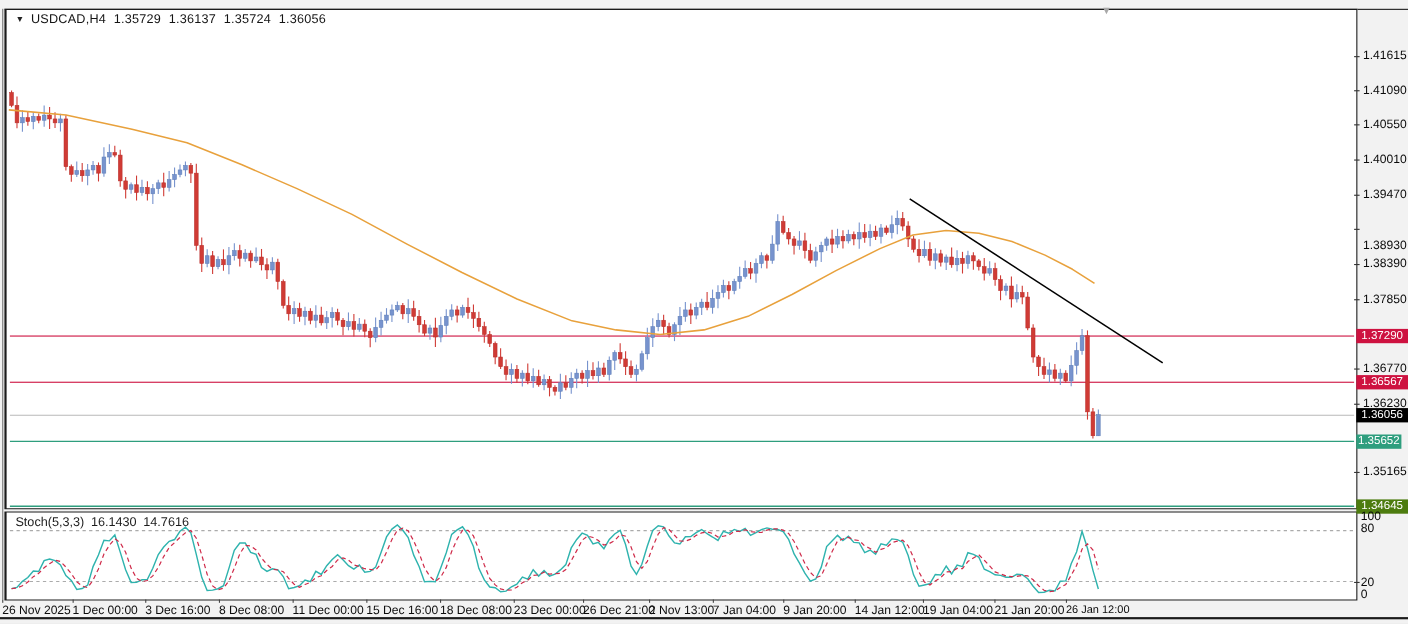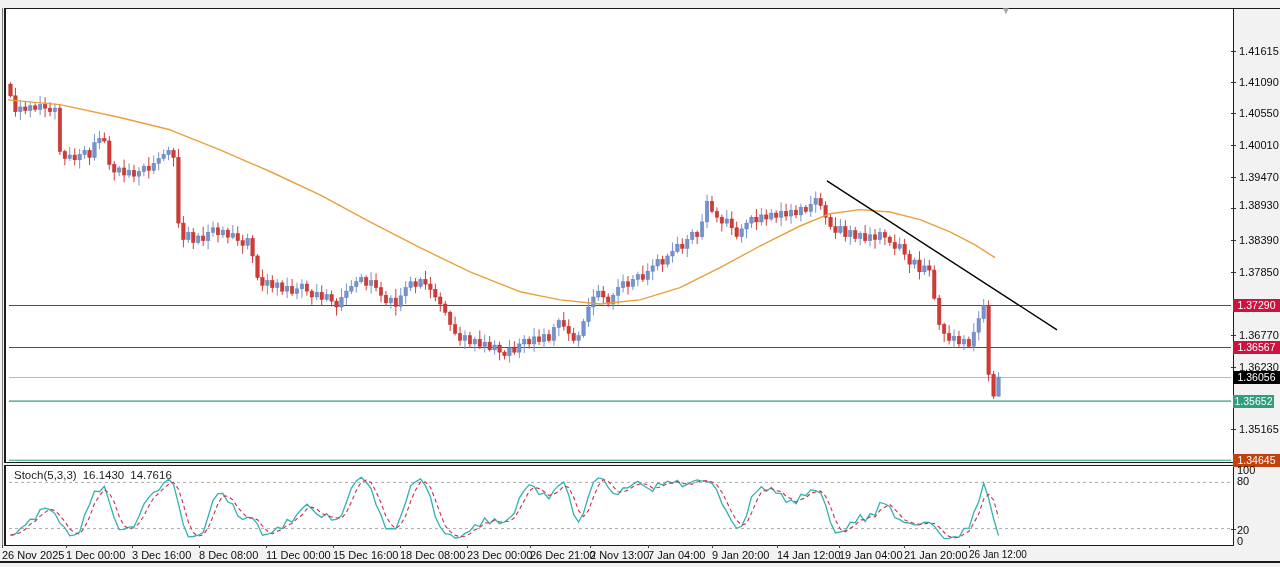--- a/index.html
+++ b/index.html
@@ -448,52 +448,53 @@
       <line x1="998.5000000000001" x2="998.5000000000001" y1="372.2492668621702" y2="396.47214076246325" stroke="#7793ce" stroke-width="1"></line>
       <rect x="996.8000000000001" y="377" width="3.4" height="19.17888563049786" fill="#7793ce" stroke="#5f7fb8" stroke-width="0.5"></rect>
       <path d="M8 99.9 L60 104.6 L120 117.5 L170 129.8 L220 149.8 L270 171.5 L320 194.9 L370 221.9 L420 247.7 L470 271.8 L520 291.7 L560 299.9 L600 304.0 L640 299.9 L680 287.6 L720 267.7 L760 246.0 L800 226.0 L830 213.7 L860 209.6 L890 212.0 L920 219.6 L950 231.9 L975 244.8 L995 257.7 " fill="none" stroke="#e8a13c" stroke-width="1.4" stroke-linejoin="round"></path>
       <line x1="827" y1="180.87096774193597" x2="1057" y2="329.8445747800584" stroke="#000000" stroke-width="1.4"></line>
       <line x1="9" x2="1231" y1="482.4" y2="482.4" stroke="#ababab" stroke-width="1" stroke-dasharray="3 3"></line>
       <line x1="9" x2="1231" y1="528.6" y2="528.6" stroke="#ababab" stroke-width="1" stroke-dasharray="3 3"></line>
       <polyline points="10.5,535.1 15.4,534.0 20.4,528.5 25.3,525.0 30.3,519.1 35.2,519.5 40.1,509.6 45.1,508.2 50.0,509.7 55.0,513.6 59.9,523.2 64.8,527.6 69.8,535.8 74.7,535.0 79.7,531.9 84.6,515.1 89.5,504.6 94.5,491.2 99.4,491.7 104.4,486.3 109.3,501.9 114.2,518.0 119.2,529.6 124.1,529.4 129.1,527.1 134.0,526.7 138.9,516.6 143.9,504.1 148.8,497.3 153.8,492.1 158.7,490.5 163.6,483.0 168.6,479.3 173.5,484.4 178.5,504.2 183.4,524.9 188.3,536.8 193.3,536.5 198.2,535.2 203.2,532.5 208.1,516.7 213.0,500.3 218.0,493.6 222.9,493.5 227.9,502.1 232.8,504.0 237.7,515.9 242.7,519.5 247.6,517.1 252.6,518.0 257.5,524.1 262.4,535.2 267.4,534.1 272.3,532.5 277.3,527.3 282.2,528.7 287.1,519.4 292.1,522.2 297.0,514.3 302.0,508.7 306.9,504.2 311.8,508.8 316.8,514.2 321.7,517.4 326.7,513.6 331.6,520.1 336.5,519.4 341.5,515.6 346.4,502.2 351.4,488.1 356.3,481.0 361.2,477.3 366.2,482.0 371.1,488.6 376.1,504.7 381.0,515.0 385.9,528.8 390.9,528.5 395.8,528.9 400.8,515.9 405.7,502.5 410.6,485.8 415.6,481.7 420.5,478.9 425.5,485.9 430.4,496.8 435.3,516.7 440.3,527.2 445.2,533.6 450.2,534.3 455.1,538.0 460.0,537.4 465.0,533.4 469.9,531.0 474.9,524.7 479.8,526.5 484.7,517.9 489.7,523.7 494.6,518.7 499.6,523.7 504.5,522.0 509.4,518.1 514.4,513.3 519.3,498.1 524.3,490.4 529.2,484.7 534.1,486.6 539.1,494.5 544.0,493.1 549.0,498.8 553.9,490.4 558.8,485.4 563.8,482.1 568.7,495.0 573.7,514.7 578.6,522.1 583.5,513.0 588.5,496.3 593.4,482.3 598.4,477.9 603.3,479.0 608.2,487.3 613.2,493.5 618.1,494.6 623.1,488.0 628.0,487.8 632.9,484.2 637.9,481.4 642.8,485.2 647.8,488.2 652.7,491.3 657.6,483.1 662.6,484.8 667.5,481.3 672.5,483.1 677.4,480.3 682.3,486.7 687.3,484.3 692.2,481.5 697.2,479.9 702.1,481.1 707.0,481.4 712.0,483.3 716.9,490.2 721.9,503.6 726.8,511.9 731.7,521.1 736.7,528.3 741.6,526.3 746.6,515.6 751.5,496.9 756.4,491.9 761.4,486.7 766.3,491.4 771.3,487.5 776.2,493.1 781.1,493.5 786.1,502.3 791.0,500.0 796.0,503.8 800.9,494.3 805.8,495.7 810.8,489.9 815.7,490.6 820.7,492.9 825.6,505.0 830.5,522.6 835.5,532.9 840.4,531.8 845.4,530.6 850.3,522.2 855.2,522.8 860.2,514.7 865.1,521.7 870.1,513.8 875.0,515.2 879.9,502.5 884.9,504.0 889.8,506.4 894.8,517.5 899.7,519.7 904.6,522.5 909.6,523.1 914.5,524.8 919.5,524.8 924.4,522.1 929.3,522.4 934.3,526.1 939.2,532.9 944.2,538.6 949.1,538.4 954.0,536.6 959.0,537.3 963.9,528.4 968.9,528.1 973.8,512.5 978.7,501.8 983.7,483.1 988.6,498.4 993.6,518.5 998.5,535.5 " fill="none" stroke="#2fb3ae" stroke-width="1.3"></polyline>
       <polyline points="10.5,535.1 15.4,534.5 20.4,532.5 25.3,529.2 30.3,524.2 35.2,521.2 40.1,516.1 45.1,512.4 50.0,509.2 55.0,510.5 59.9,515.5 64.8,521.5 69.8,528.9 74.7,532.8 79.7,534.2 84.6,527.3 89.5,517.2 94.5,503.6 99.4,495.8 104.4,489.7 109.3,493.3 114.2,502.1 119.2,516.5 124.1,525.7 129.1,528.7 134.0,527.7 138.9,523.5 143.9,515.8 148.8,506.0 153.8,497.8 158.7,493.3 163.6,488.6 168.6,484.3 173.5,482.3 178.5,489.3 183.4,504.5 188.3,522.0 193.3,532.7 198.2,536.2 203.2,534.7 208.1,528.1 213.0,516.5 218.0,503.5 222.9,495.8 227.9,496.4 232.8,499.9 237.7,507.3 242.7,513.1 247.6,517.5 252.6,518.2 257.5,519.7 262.4,525.8 267.4,531.1 272.3,533.9 277.3,531.3 282.2,529.5 287.1,525.1 292.1,523.4 297.0,518.6 302.0,515.0 306.9,509.0 311.8,507.2 316.8,509.1 321.7,513.5 326.7,515.1 331.6,517.0 336.5,517.7 341.5,518.3 346.4,512.4 351.4,501.9 356.3,490.4 361.2,482.1 366.2,480.1 371.1,482.6 376.1,491.8 381.0,502.8 385.9,516.2 390.9,524.1 395.8,528.7 400.8,524.4 405.7,515.8 410.6,501.4 415.6,490.0 420.5,482.1 425.5,482.1 430.4,487.2 435.3,499.8 440.3,513.6 445.2,525.8 450.2,531.7 455.1,535.3 460.0,536.6 465.0,536.2 469.9,533.9 474.9,529.7 479.8,527.4 484.7,523.0 489.7,522.7 494.6,520.1 499.6,522.0 504.5,521.5 509.4,521.3 514.4,517.8 519.3,509.8 524.3,500.6 529.2,491.1 534.1,487.3 539.1,488.6 544.0,491.4 549.0,495.5 553.9,494.1 558.8,491.5 563.8,486.0 568.7,487.5 573.7,497.3 578.6,510.6 583.5,516.6 588.5,510.4 593.4,497.2 598.4,485.5 603.3,479.7 608.2,481.4 613.2,486.6 618.1,491.8 623.1,492.0 628.0,490.1 632.9,486.7 637.9,484.5 642.8,483.6 647.8,484.9 652.7,488.2 657.6,487.5 662.6,486.4 667.5,483.1 672.5,483.1 677.4,481.6 682.3,483.4 687.3,483.8 692.2,484.1 697.2,481.9 702.1,480.8 707.0,480.8 712.0,481.9 716.9,484.9 721.9,492.3 726.8,501.9 731.7,512.2 736.7,520.4 741.6,525.2 746.6,523.4 751.5,512.9 756.4,501.5 761.4,491.8 766.3,490.0 771.3,488.5 776.2,490.7 781.1,491.4 786.1,496.3 791.0,498.6 796.0,502.1 800.9,499.4 805.8,497.9 810.8,493.3 815.7,492.0 820.7,491.1 825.6,496.2 830.5,506.8 835.5,520.2 840.4,529.1 845.4,531.8 850.3,528.2 855.2,525.2 860.2,519.9 865.1,519.7 870.1,516.7 875.0,516.9 879.9,510.5 884.9,507.2 889.8,504.3 894.8,509.3 899.7,514.5 904.6,519.9 909.6,521.8 914.5,523.5 919.5,524.2 924.4,523.9 929.3,523.1 934.3,523.5 939.2,527.1 944.2,532.5 949.1,536.6 954.0,537.8 959.0,537.4 963.9,534.1 968.9,531.3 973.8,523.0 978.7,514.1 983.7,499.1 988.6,494.4 993.6,500.0 998.5,517.5 " fill="none" stroke="#cf2b4a" stroke-width="1.1" stroke-dasharray="4 3"></polyline>
     </svg>
 
+  <div id="chart-title"><span id="symbol-caret">▼</span><span>USDCAD,H4</span><span class="sp">1.35729</span><span class="sp">1.36137</span><span class="sp">1.35724</span><span class="sp">1.36056</span></div>
 
   <div id="shift-marker">▼</div>
 
   <div id="stoch-label"><span>Stoch(5,3,3)</span><span class="sp">16.1430</span><span class="sp">14.7616</span></div>
 
   <div id="price-axis">
       <div style="position: absolute; left: 1231px; width: 5px; height: 1px; top: 51px; background: rgb(51, 51, 51);"></div>
       <div style="position: absolute; left: 1239px; top: 44.9589px; font-size: 11px; color: rgb(10, 10, 10); white-space: nowrap;">1.41615</div>
       <div style="position: absolute; left: 1231px; width: 5px; height: 1px; top: 82px; background: rgb(51, 51, 51);"></div>
       <div style="position: absolute; left: 1239px; top: 75.7507px; font-size: 11px; color: rgb(10, 10, 10); white-space: nowrap; text-align: right;">1.41090</div>
       <div style="position: absolute; left: 1231px; width: 5px; height: 1px; top: 113px; background: rgb(51, 51, 51);"></div>
       <div style="position: absolute; left: 1239px; top: 107.422px; font-size: 11px; color: rgb(10, 10, 10); white-space: nowrap;">1.40550</div>
       <div style="position: absolute; left: 1231px; width: 5px; height: 1px; top: 145px; background: rgb(51, 51, 51);"></div>
       <div style="position: absolute; left: 1239px; top: 139.094px; font-size: 11px; color: rgb(10, 10, 10); white-space: nowrap;">1.40010</div>
       <div style="position: absolute; left: 1231px; width: 5px; height: 1px; top: 177px; background: rgb(51, 51, 51);"></div>
       <div style="position: absolute; left: 1239px; top: 170.765px; font-size: 11px; color: rgb(10, 10, 10); white-space: nowrap;">1.39470</div>
       <div style="position: absolute; left: 1231px; width: 5px; height: 1px; top: 208px; background: rgb(51, 51, 51);"></div>
-      <div style="position: absolute; left: 1239px; top: 199px; font-size: 11px; color: rgb(10, 10, 10); white-space: nowrap;">1.38930</div>
+      <div style="position: absolute; left: 1239px; top: 217px; font-size: 11px; color: rgb(10, 10, 10); white-space: nowrap;">1.38930</div>
       <div style="position: absolute; left: 1231px; width: 5px; height: 1px; top: 240px; background: rgb(51, 51, 51);"></div>
       <div style="position: absolute; left: 1239px; top: 234.109px; font-size: 11px; color: rgb(10, 10, 10); white-space: nowrap;">1.38390</div>
       <div style="position: absolute; left: 1231px; width: 5px; height: 1px; top: 272px; background: rgb(51, 51, 51);"></div>
       <div style="position: absolute; left: 1239px; top: 265.78px; font-size: 11px; color: rgb(10, 10, 10); white-space: nowrap;">1.37850</div>
       <div style="position: absolute; left: 1231px; width: 5px; height: 1px; top: 335px; background: rgb(51, 51, 51);"></div>
       <div style="position: absolute; left: 1239px; top: 329.123px; font-size: 11px; color: rgb(10, 10, 10); white-space: nowrap;">1.36770</div>
       <div style="position: absolute; left: 1231px; width: 5px; height: 1px; top: 367px; background: rgb(51, 51, 51);"></div>
       <div style="position: absolute; left: 1239px; top: 360.795px; font-size: 11px; color: rgb(10, 10, 10); white-space: nowrap;">1.36230</div>
       <div style="position: absolute; left: 1231px; width: 5px; height: 1px; top: 429px; background: rgb(51, 51, 51);"></div>
       <div style="position: absolute; left: 1239px; top: 423.258px; font-size: 11px; color: rgb(10, 10, 10); white-space: nowrap;">1.35165</div>
       <div style="position: absolute; left: 1233px; width: 47px; height: 13px; line-height: 13px; text-align: center; font-size: 10.5px; color: rgb(255, 255, 255); top: 299px; background: rgb(206, 18, 64);">1.37290</div>
       <div style="position: absolute; left: 1233px; width: 47px; height: 13px; line-height: 13px; text-align: center; font-size: 10.5px; color: rgb(255, 255, 255); top: 341px; background: rgb(206, 18, 64);">1.36567</div>
       <div style="position: absolute; left: 1233px; width: 41px; height: 13px; line-height: 13px; text-align: center; font-size: 10.5px; color: rgb(255, 255, 255); top: 395px; background: rgb(46, 158, 126);">1.35652</div>
-      <div style="position: absolute; left: 1233px; width: 47px; height: 13px; line-height: 13px; text-align: center; font-size: 10.5px; color: rgb(255, 255, 255); top: 454px; background: #c2410c;">1.34645</div>
+      <div style="position: absolute; left: 1233px; width: 47px; height: 13px; line-height: 13px; text-align: center; font-size: 10.5px; color: rgb(255, 255, 255); top: 454px; background: #4d7c0f;">1.34645</div>
       <div style="position: absolute; left: 1233px; width: 47px; height: 13px; line-height: 13px; text-align: center; font-size: 10.5px; color: rgb(255, 255, 255); top: 371px; background: rgb(0, 0, 0);">1.36056</div>
     </div>
   <div id="time-axis">
       <div style="position: absolute; left: 2px; top: 545px; width: 1px; height: 3px; background: rgb(68, 68, 68);"></div>
       <div style="position: absolute; left: 2px; top: 549px; font-size: 11px; color: rgb(13, 13, 13); white-space: nowrap;">26 Nov 2025</div>
       <div style="position: absolute; left: 66px; top: 545px; width: 1px; height: 3px; background: rgb(68, 68, 68);"></div>
       <div style="position: absolute; left: 66px; top: 549px; font-size: 11px; color: rgb(13, 13, 13); white-space: nowrap;">1 Dec 00:00</div>
       <div style="position: absolute; left: 132px; top: 545px; width: 1px; height: 3px; background: rgb(68, 68, 68);"></div>
       <div style="position: absolute; left: 132px; top: 549px; font-size: 11px; color: rgb(13, 13, 13); white-space: nowrap;">3 Dec 16:00</div>
       <div style="position: absolute; left: 199px; top: 545px; width: 1px; height: 3px; background: rgb(68, 68, 68);"></div>

